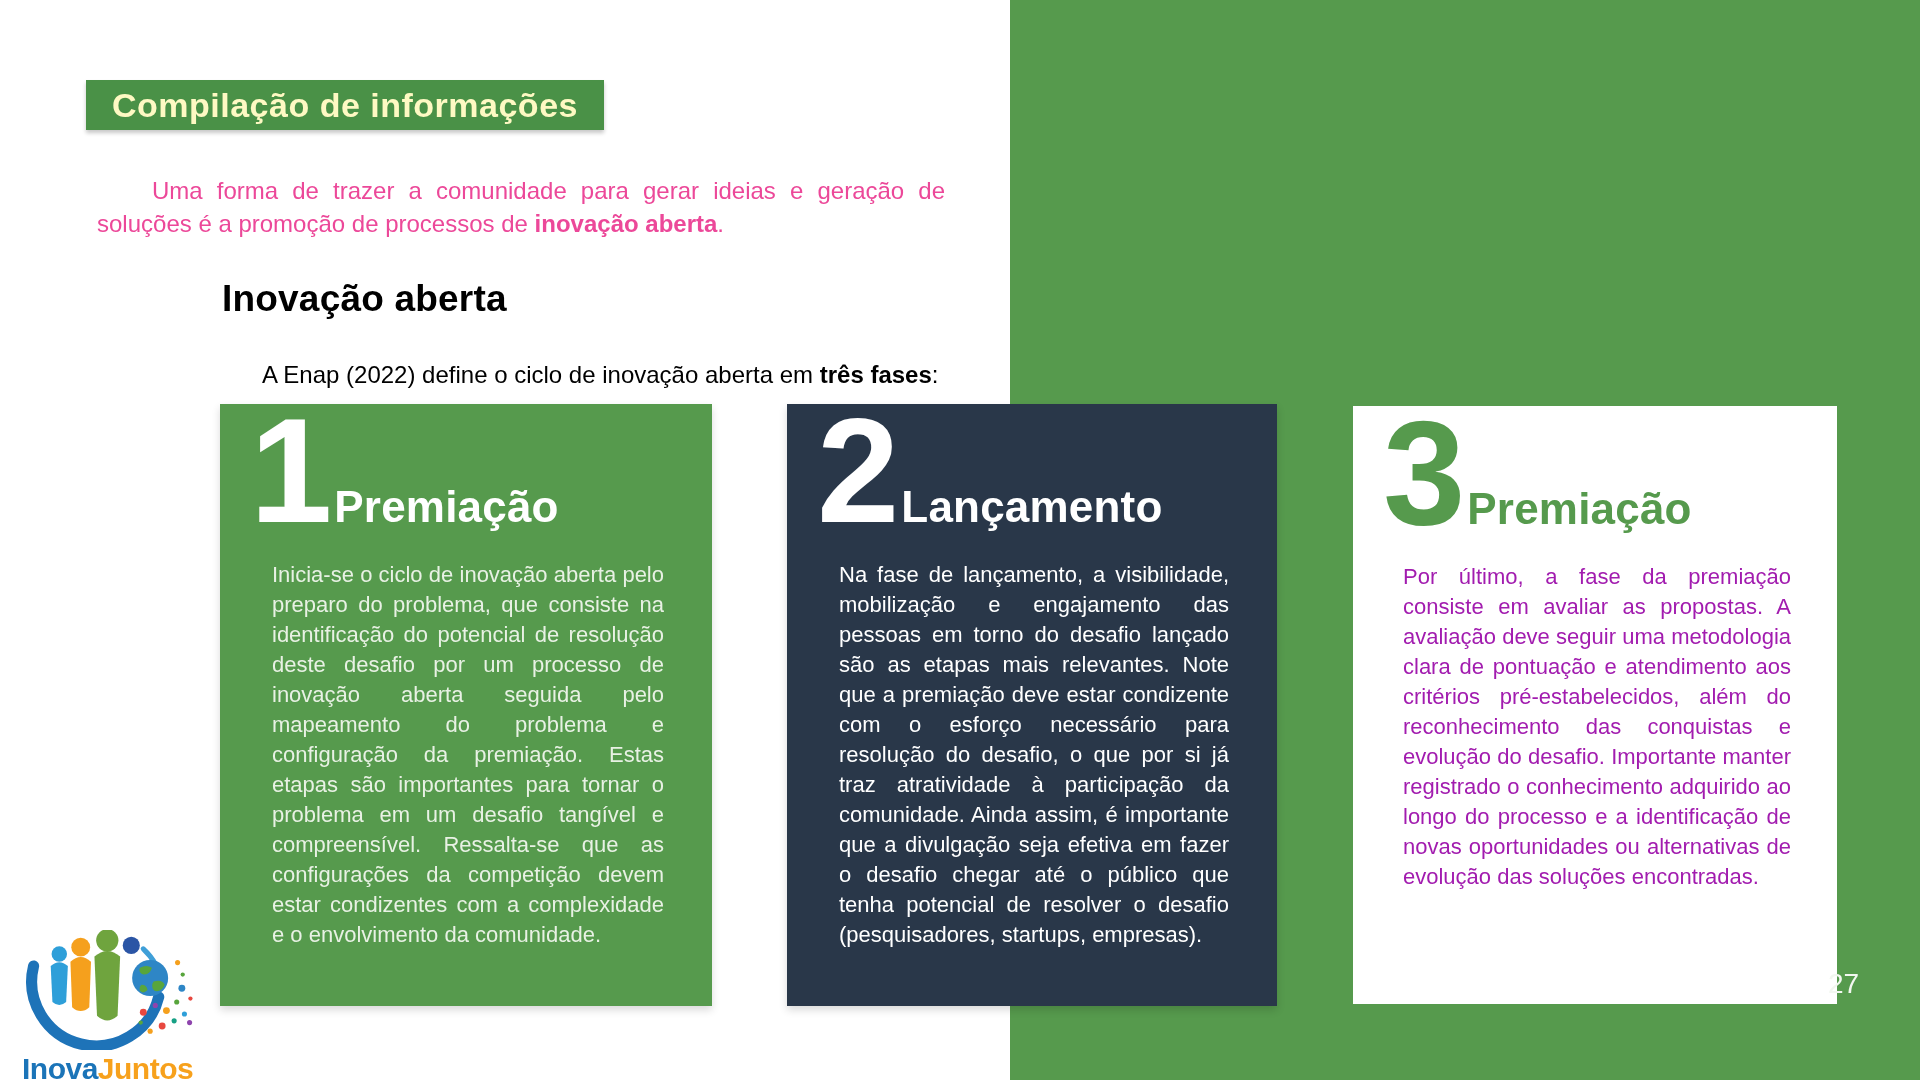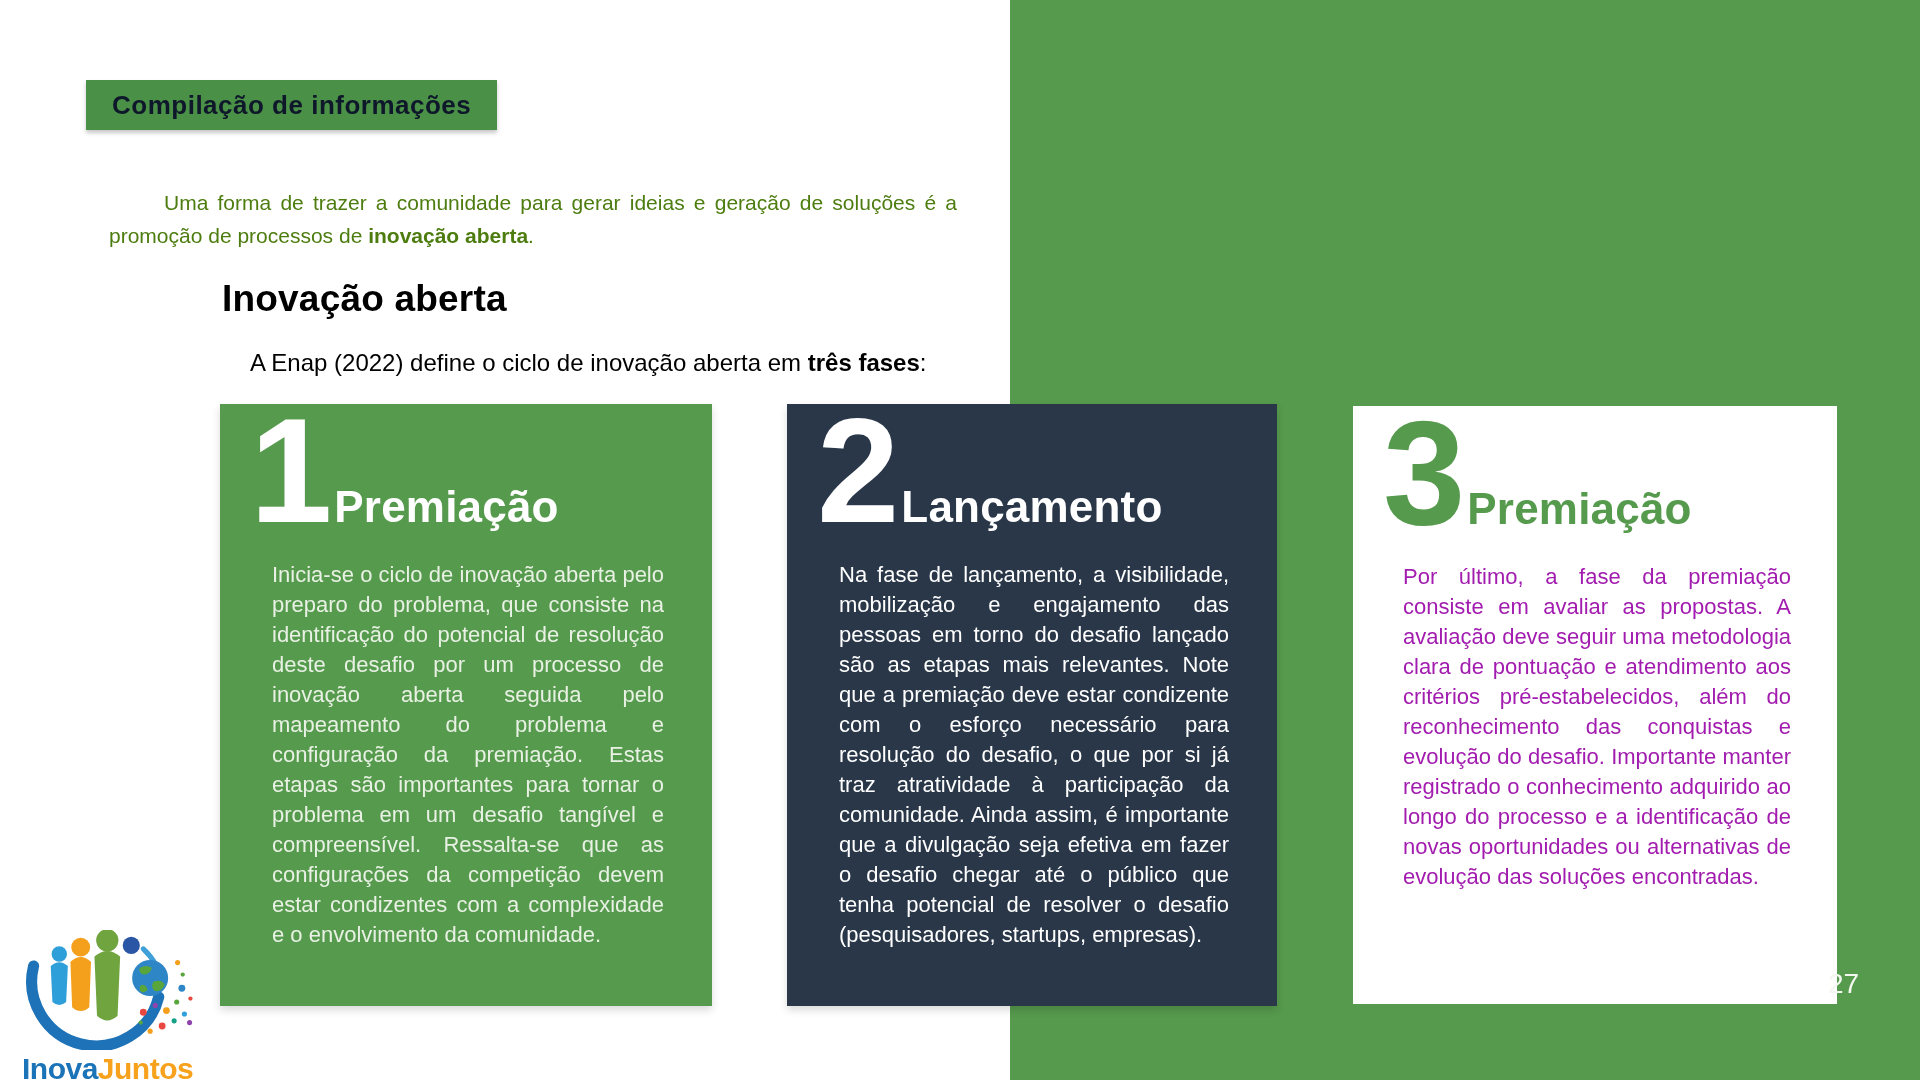--- a/index.html
+++ b/index.html
@@ -5,36 +5,36 @@
   html,body{margin:0;padding:0;background:#888;}
   .slide{
     position:relative;width:1920px;height:1080px;background:#ffffff;
     overflow:hidden;font-family:"Liberation Sans",sans-serif;
   }
   
   .green-panel{position:absolute;left:1010px;top:0;width:910px;height:1080px;background:#569a4d;}
   
   .badge{
     position:absolute;left:86px;top:80px;height:50px;line-height:50px;
-    background:#4a9147;color:#0f172a;font-size:26px;font-weight:bold;
+    background:#4a9147;color:#fef9c3;font-size:34px;font-weight:bold;
     padding:0 26px;letter-spacing:.5px;box-shadow:0 3px 4px rgba(0,0,0,.22);
   }
   
   .intro{
-    position:absolute;left:95px;top:172px;width:848px;margin:14px;
-    font-size:21px;line-height:33px;color:#4d7c0f;text-align:justify;text-indent:55px;
+    position:absolute;left:95px;top:172px;width:848px;margin:2px;
+    font-size:24px;line-height:33px;color:#ec4899;text-align:justify;text-indent:55px;
   }
   .intro b,.sub b{font-weight:bold;}
   
   .heading{
     position:absolute;left:222px;top:278px;margin:0;
     font-size:37px;font-weight:bold;color:#000;letter-spacing:.2px;
   }
   
-  .sub{position:absolute;left:250px;top:349px;margin:0;font-size:24px;color:#000;}
+  .sub{position:absolute;left:250px;top:349px;margin:12px;font-size:24px;color:#000;}
   
   .card{position:absolute;top:404px;height:602px;overflow:hidden;box-shadow:0 4px 8px rgba(0,0,0,.15);}
   .card-1{left:220px;width:492px;background:#569a4d;}
   .card-2{left:787px;width:490px;background:#293749;}
   .card-3{left:1353px;top:406px;height:598px;width:484px;background:#ffffff;box-shadow:none;}
   .card-head{display:flex;align-items:baseline;padding:6px 30px 0 30px;}
   .card-num{font-size:148px;font-weight:800;line-height:.82;letter-spacing:-4px;}
   .card-title{font-size:44px;font-weight:bold;margin-left:6px;letter-spacing:.2px;}
   .card-1 .card-num,.card-1 .card-title,
   .card-2 .card-num,.card-2 .card-title{color:#ffffff;}

